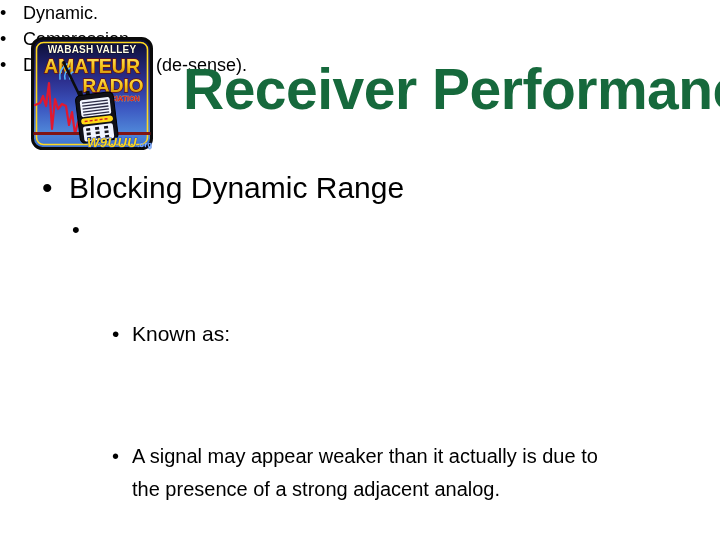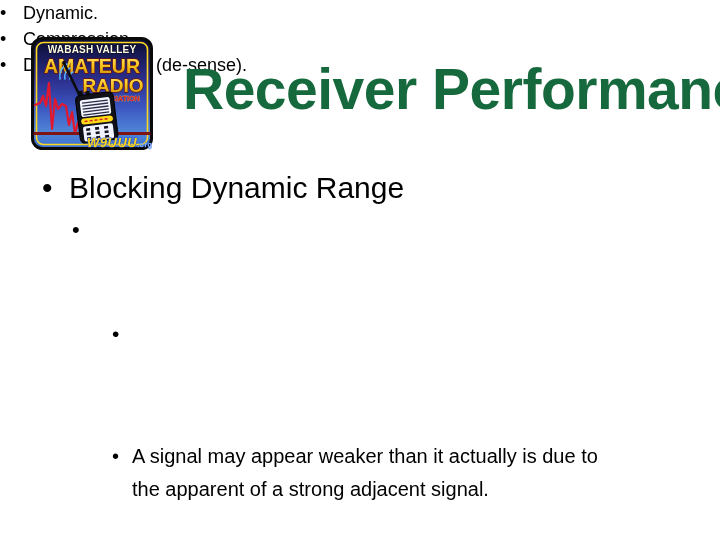--- a/index.html
+++ b/index.html
@@ -139,36 +139,37 @@
     <span class="dot">•</span>
     <div class="txt">Blocking Dynamic Range</div>
   </div>
 
   <div class="b l2">
     <span class="dot">•</span>
   </div>
 
   <div class="b l3">
     <span class="dot">•</span>
+    <div class="txt">Known as:</div>
   </div>
 
   <div class="l4">
     <div class="row">
       <span class="dot">•</span>
       <div class="txt">Dynamic.</div>
     </div>
     <div class="row">
       <span class="dot">•</span>
       <div class="txt">Compression.</div>
     </div>
     <div class="row">
       <span class="dot">•</span>
       <div class="txt">De-sensitization (de-sense).</div>
     </div>
   </div>
 
   <div class="b l3b">
     <span class="dot">•</span>
     <div class="txt">A signal may appear weaker than it actually is due to
-the apparent of a strong adjacent signal.</div>
+the presence of a strong adjacent analog.</div>
   </div>
 
 </div>
 
 </body></html>

